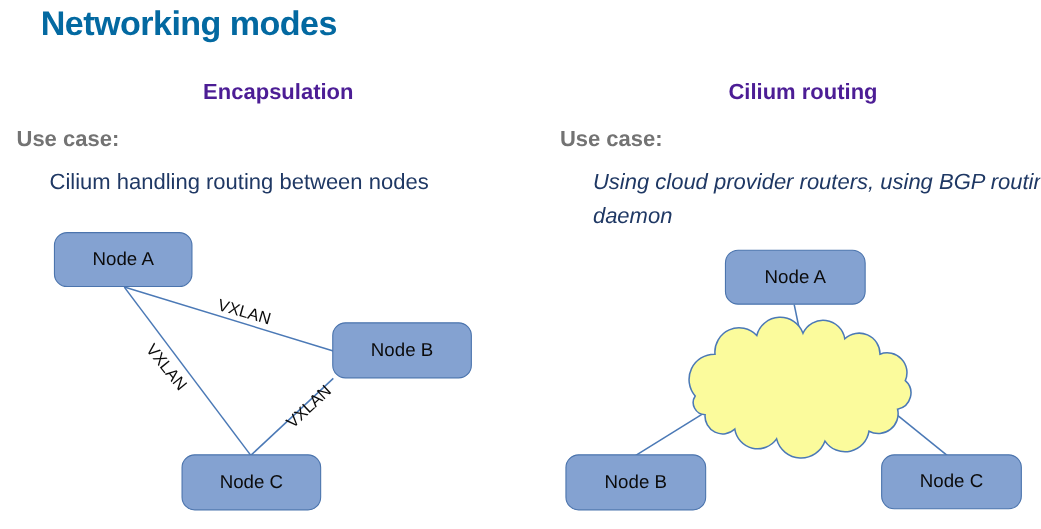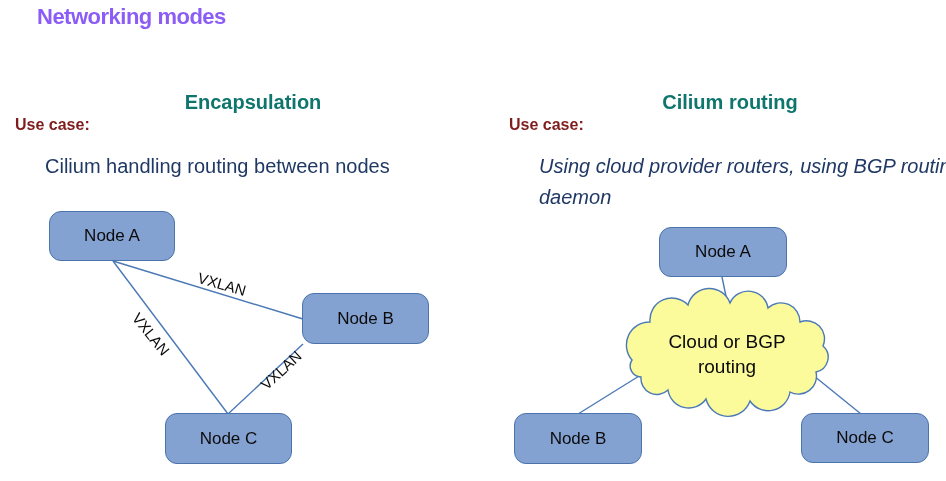--- a/index.html
+++ b/index.html
@@ -6,32 +6,32 @@
   *{box-sizing:border-box;}
   .slide{
     position:relative;
     width:946px;height:481px;
     background:#ffffff;
     overflow:hidden;
     font-family:"Liberation Sans", sans-serif;
   }
   .title{
     position:absolute;left:37px;top:4px;
-    font-size:22px;font-weight:700;color:#8b5cf6;
+    font-size:31px;font-weight:700;color:#0369a1;
     letter-spacing:-0.5px;
   }
   .col-heading{
-    position:absolute;top:91px;width:300px;
-    text-align:center;font-size:20px;font-weight:700;color:#0f766e;
+    position:absolute;top:73px;width:300px;
+    text-align:center;font-size:20px;font-weight:700;color:#4c1d95;
   }
   .col-heading.left{left:103px;}
   .col-heading.right{left:580px;}
   .uc-label{
     position:absolute;top:116px;
-    font-size:16px;font-weight:700;color:#7f1d1d;
+    font-size:20px;font-weight:700;color:#737373;
   }
   .uc-text{
     position:absolute;top:151px;
     font-size:20px;font-weight:400;color:#1f3864;
     line-height:31px;
     margin-left:30px;
   }
   .uc-left{left:15px;}
   .uc-right{left:509px;}
   .uc-text.uc-left{width:455px;}
@@ -116,18 +116,14 @@
     <span>Node B</span>
   </div>
   <div class="node" style="left:801px;top:413px;width:128px;height:50px;">
     <span>Node C</span>
   </div>
 
   <div class="edge-label" style="left:222px;top:284px;transform:translate(-50%,-50%) rotate(16deg);">VXLAN</div>
   <div class="edge-label" style="left:151px;top:334px;transform:translate(-50%,-50%) rotate(51deg);">VXLAN</div>
   <div class="edge-label" style="left:281px;top:370px;transform:translate(-50%,-50%) rotate(-43deg);">VXLAN</div>
 
-  <div class="cloud-label">
-    <div>Cloud or BGP</div>
-    <div>routing</div>
-  </div>
 
 </div>
 
 </body></html>

